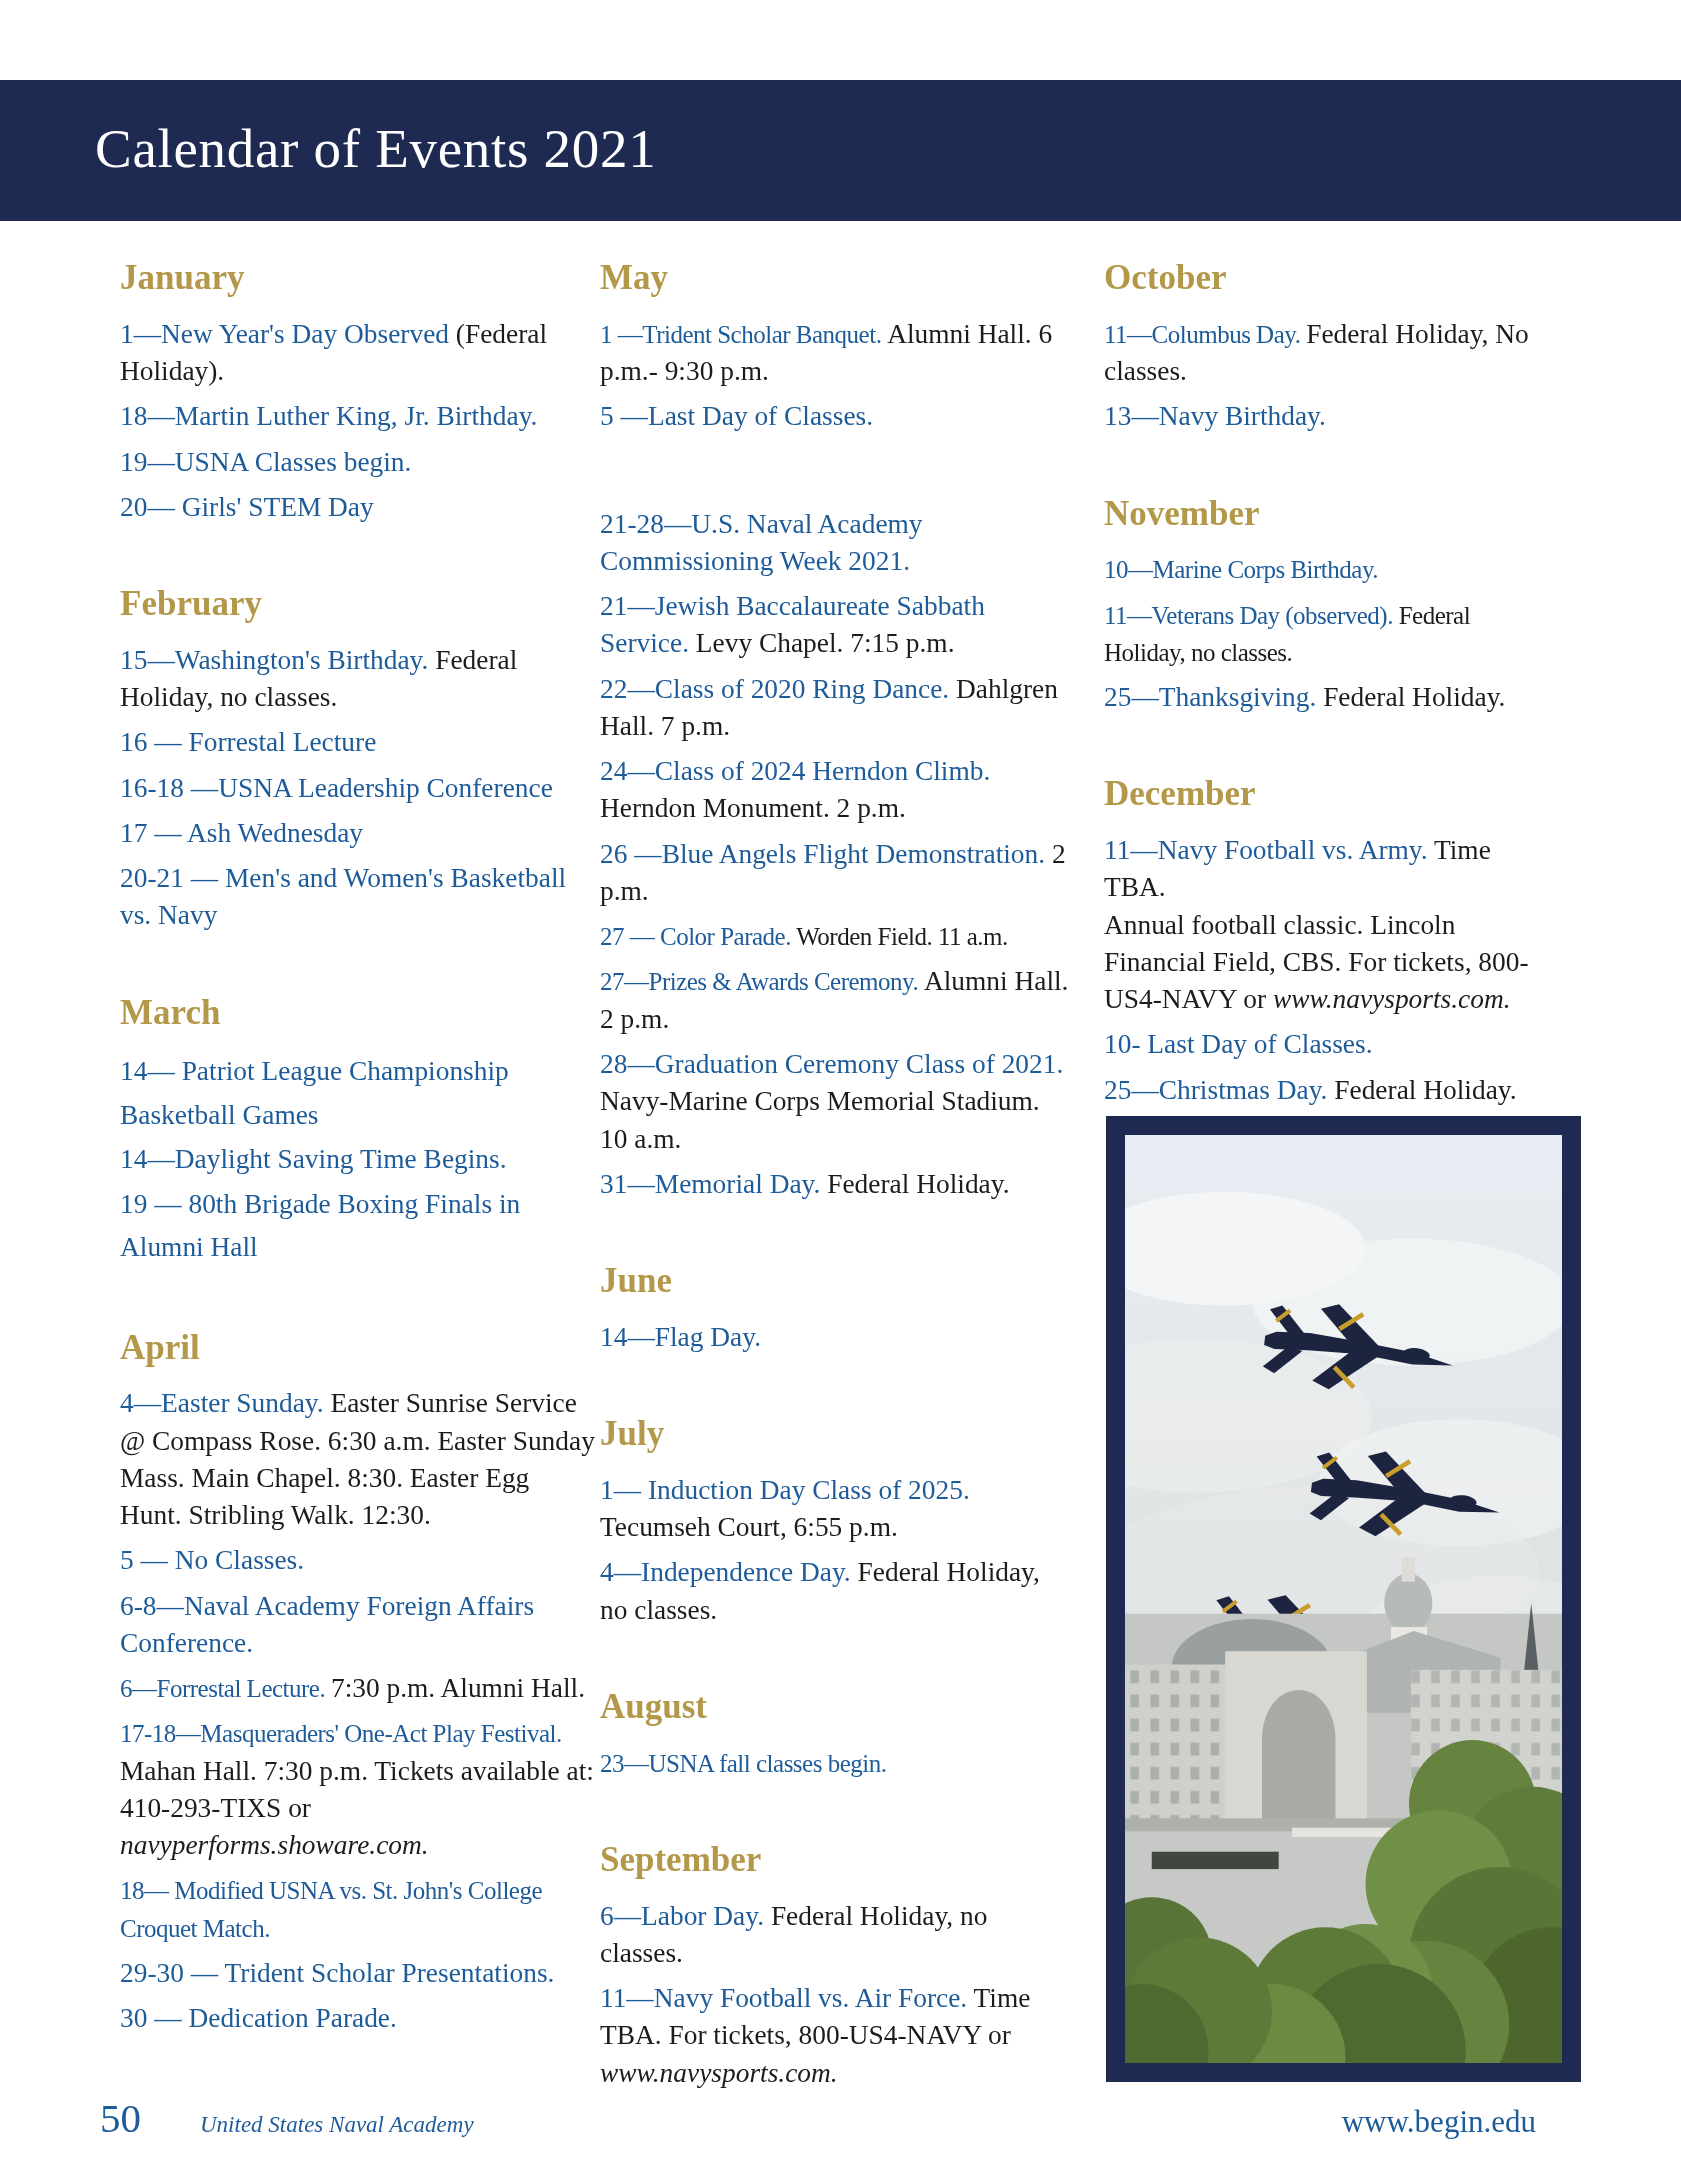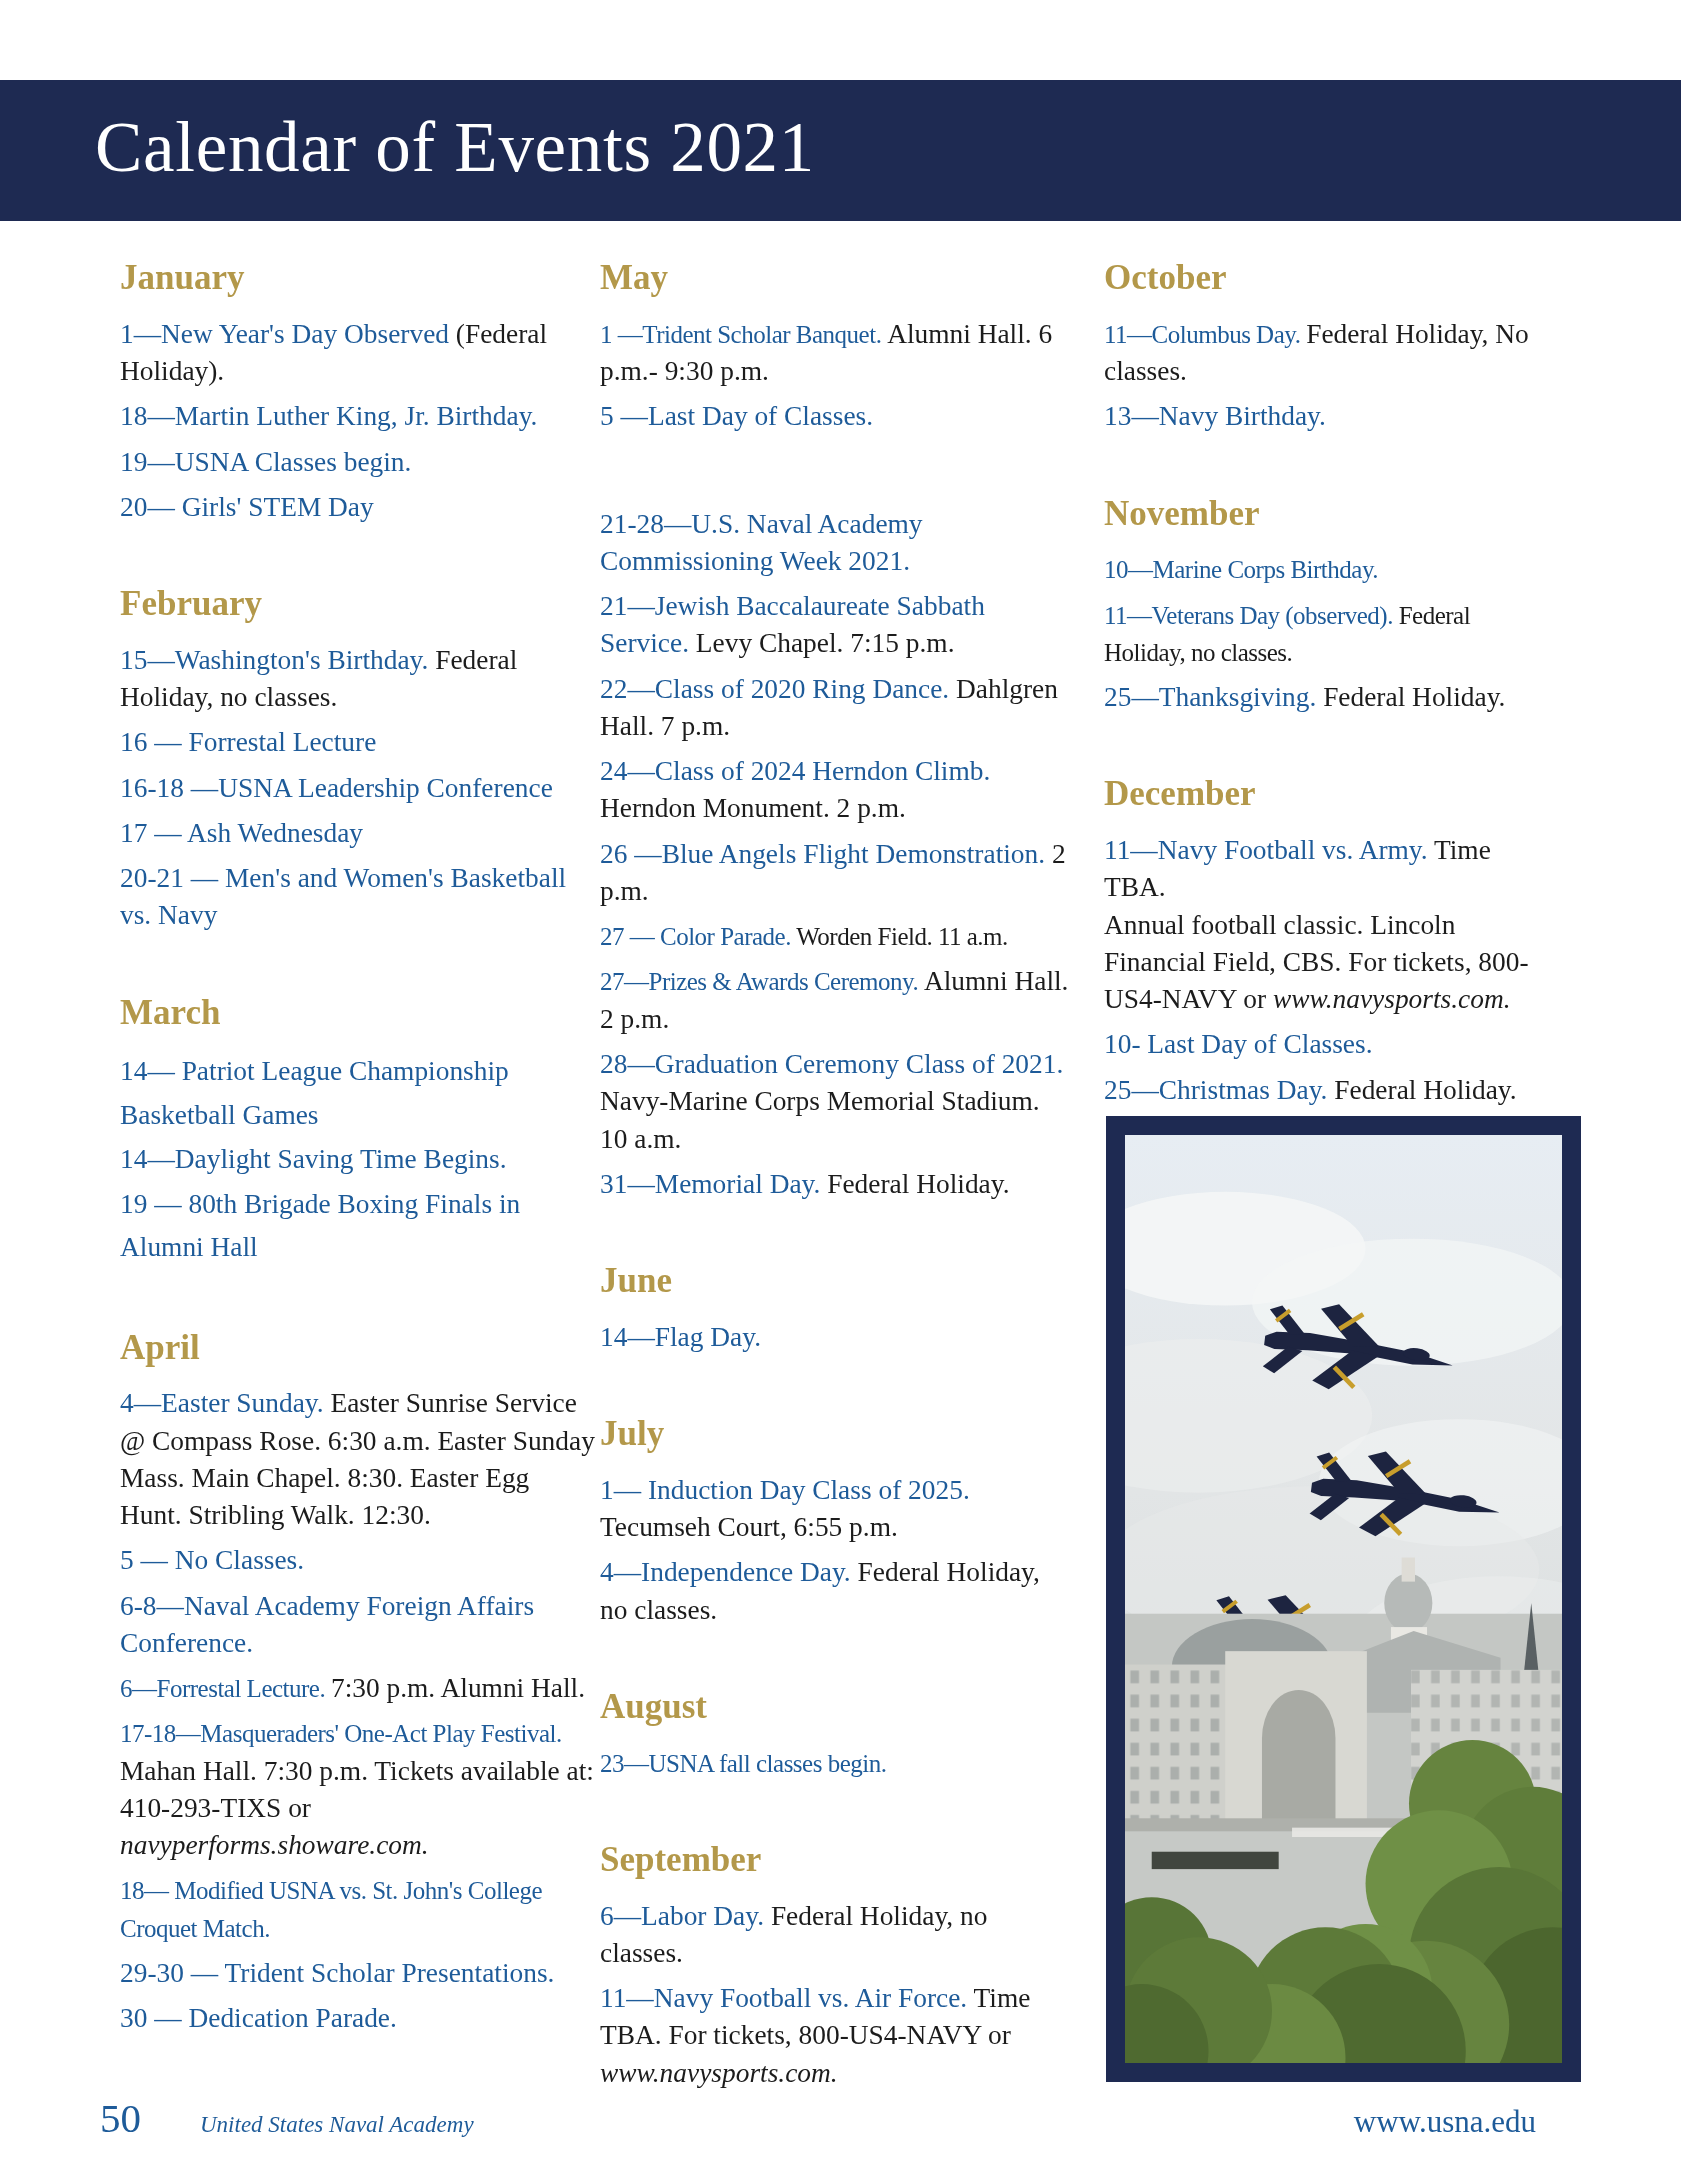--- a/index.html
+++ b/index.html
@@ -7,21 +7,21 @@
   body{
     width:1681px;height:2183px;position:relative;background:#ffffff;
     font-family:"Liberation Serif","DejaVu Serif",serif;overflow:hidden;
   }
   .banner{
     position:absolute;left:0;top:80px;width:1681px;height:141px;
     background:var(--navy,#1e2a52);
   }
   .banner .title{
     position:absolute;left:95px;top:50%;transform:translateY(-54%);
-    margin:0;font-size:71px;font-weight:400;color:#ffffff;letter-spacing:0.7px;white-space:nowrap;
+    margin:0;font-size:55px;font-weight:400;color:#ffffff;letter-spacing:0.7px;white-space:nowrap;
   }
   .col{position:absolute;top:260px;}
   .col-1{left:100px;width:477px;margin-left:20px;}
   .col-2{left:600px;width:473px;}
   .col-3{left:1104px;width:440px;}
   .month{
     font-size:35px;font-weight:700;color:var(--gold,#b3984a);
     margin:60px 0 19px 0;line-height:1.05;
   }
   .col .month:first-child{margin-top:0;}
@@ -199,15 +199,15 @@
       <circle cx="40" cy="1230" r="90" fill="#587537"></circle>
       <circle cx="110" cy="1310" r="110" fill="#5d7a39"></circle>
       <circle cx="25" cy="1370" r="100" fill="#4f6a30"></circle>
     </g>
   </svg>
 </div>
 
 <div class="footer">
   <span class="page-number">50</span>
   <span class="footer-org">United States Naval Academy</span>
-  <span class="footer-site">www.usna.edu</span>
+  <span class="footer-site">www.begin.edu</span>
 </div>
 
 
 </body></html>

